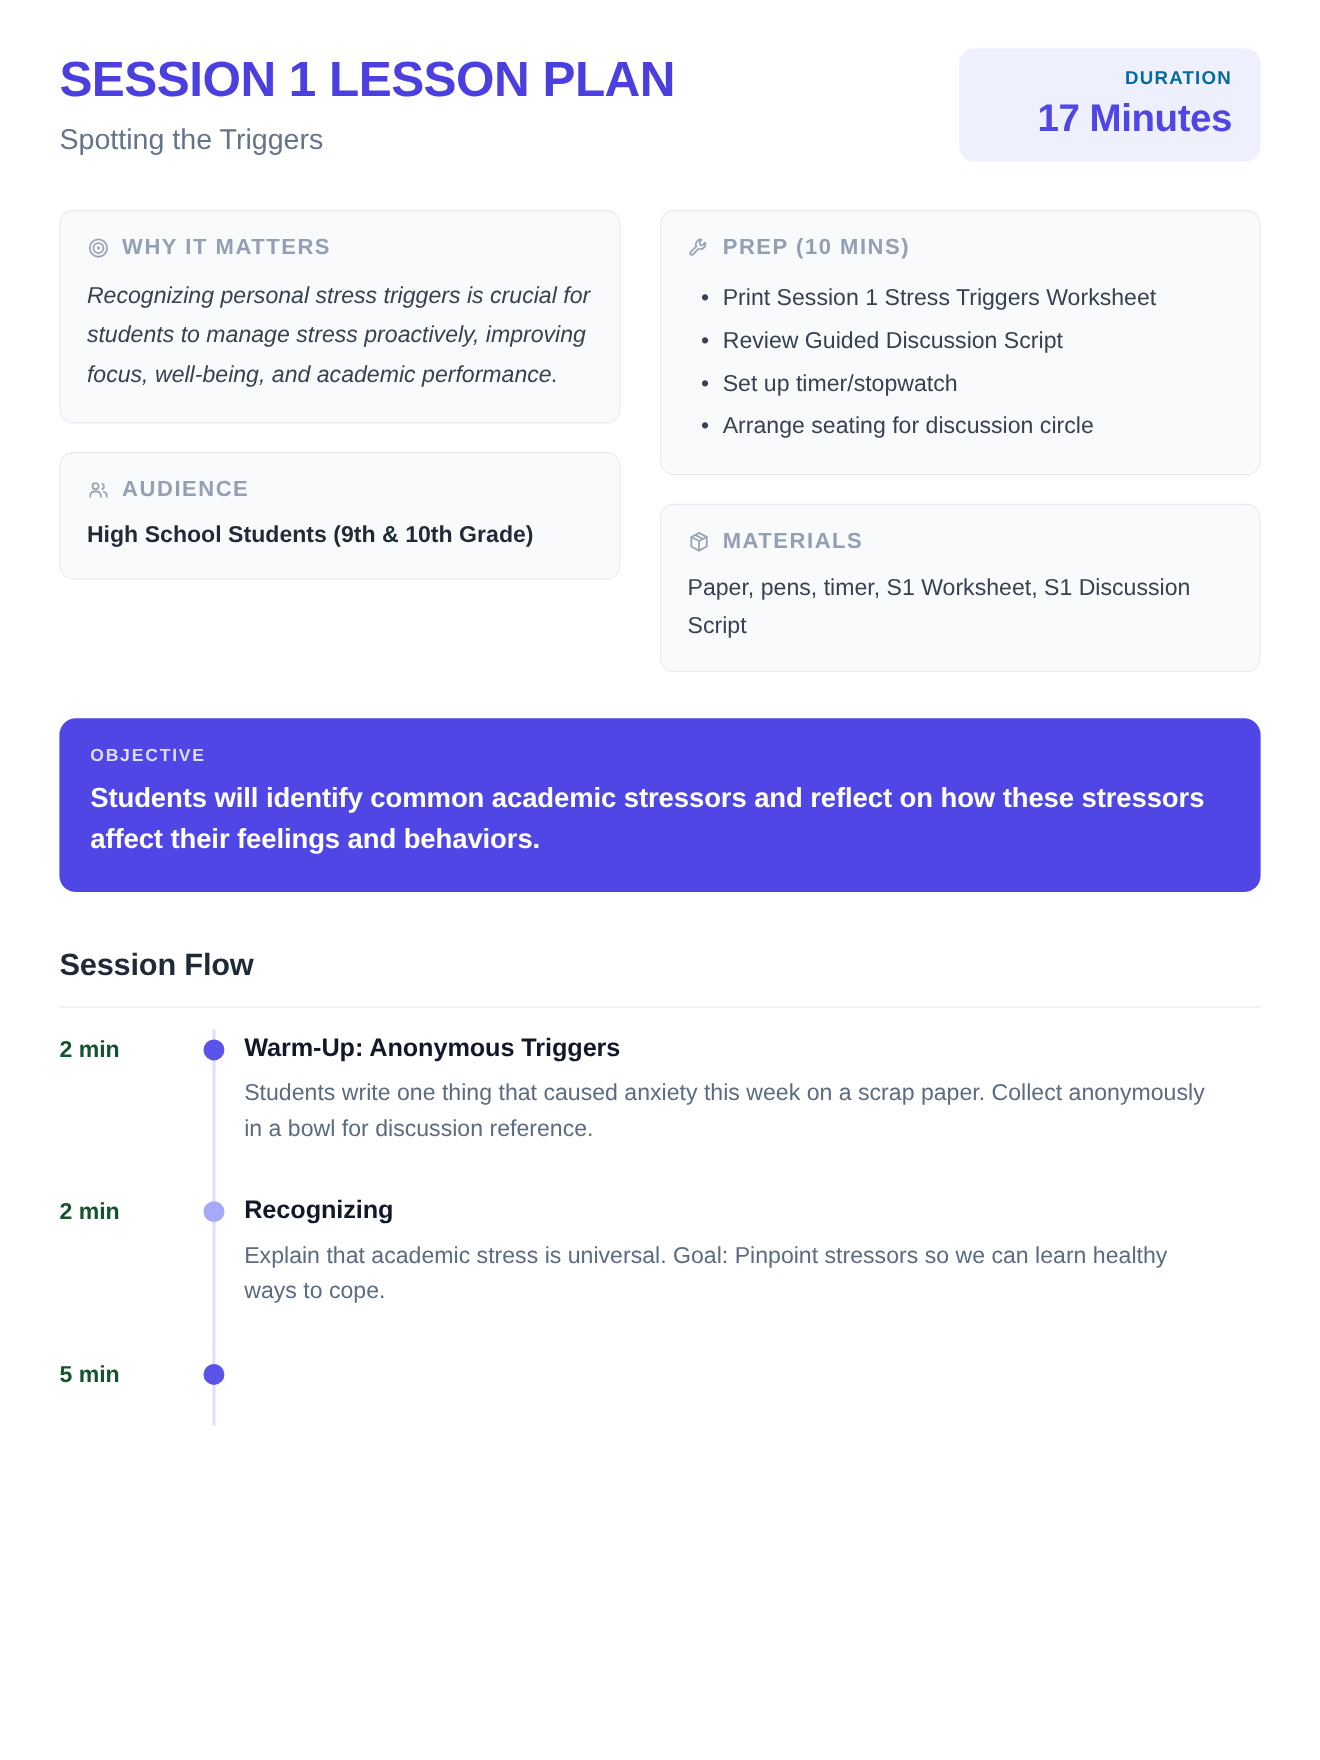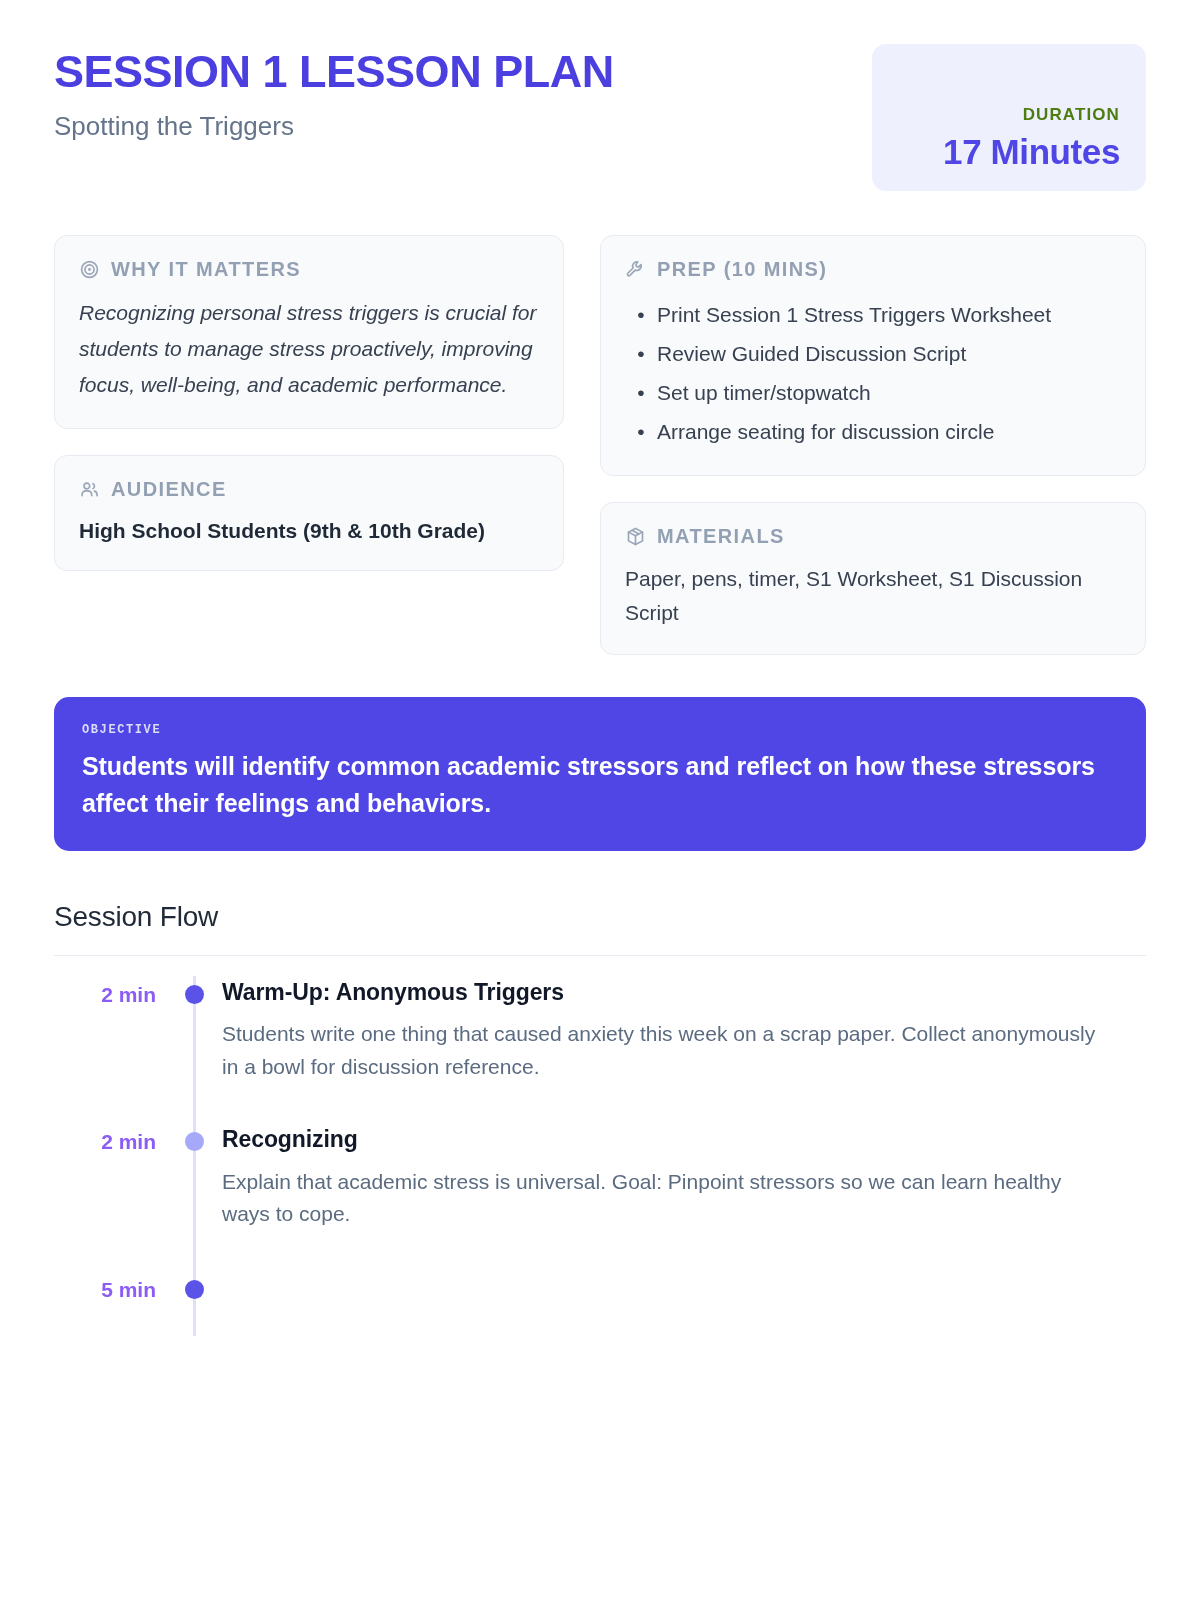--- a/index.html
+++ b/index.html
@@ -47,23 +47,22 @@
     background: #eef0fd;
     border-radius: 14px;
     padding: 18px 26px 20px 26px;
     min-width: 274px;
     text-align: right;
   }
   .duration-label {
     font-size: 17px;
     font-weight: 700;
     letter-spacing: 1.1px;
-    color: #4d7c0f;
+    color: #0369a1;
     line-height: 1.1;
-    margin-top: 44px;
   }
   .duration-value {
     margin-top: 8px;
     font-size: 35px;
     font-weight: 700;
     color: #4f46e5;
     letter-spacing: -0.4px;
     line-height: 1.1;
   }
 
@@ -137,41 +136,40 @@
   }
 
   
   .objective {
     margin-top: 42px;
     background: #4f46e5;
     border-radius: 15px;
     padding: 26px 28px 30px 28px;
   }
   .objective-label {
-    font-size: 12px;
+    font-size: 16px;
     font-weight: 700;
     letter-spacing: 1.6px;
     color: #dcdcfb;
     text-transform: uppercase;
-    font-family: Liberation Mono, monospace;
   }
   .objective-text {
     margin-top: 11px;
     font-size: 25px;
     font-weight: 700;
     color: #ffffff;
     line-height: 1.45;
     letter-spacing: -0.1px;
   }
 
   
   .flow-title {
     margin-top: 50px;
     font-size: 28px;
-    font-weight: 400;
+    font-weight: 700;
     color: #1f2937;
     letter-spacing: -0.2px;
   }
   .flow-divider {
     margin-top: 22px;
     height: 1px;
     background: #e7eaf0;
     width: 100%;
   }
 
@@ -180,22 +178,21 @@
   .tl-item {
     position: relative;
     display: grid;
     grid-template-columns: 120px 40px 1fr;
     column-gap: 0;
     padding-bottom: 34px;
   }
   .tl-time {
     font-size: 21px;
     font-weight: 700;
-    color: #8b5cf6;
-    text-align: right;
+    color: #14532d;
     padding-right: 18px;
     padding-top: 12px;
     line-height: 1.2;
     white-space: nowrap;
   }
   .tl-marker {
     position: relative;
     width: 40px;
   }
   .tl-line {

